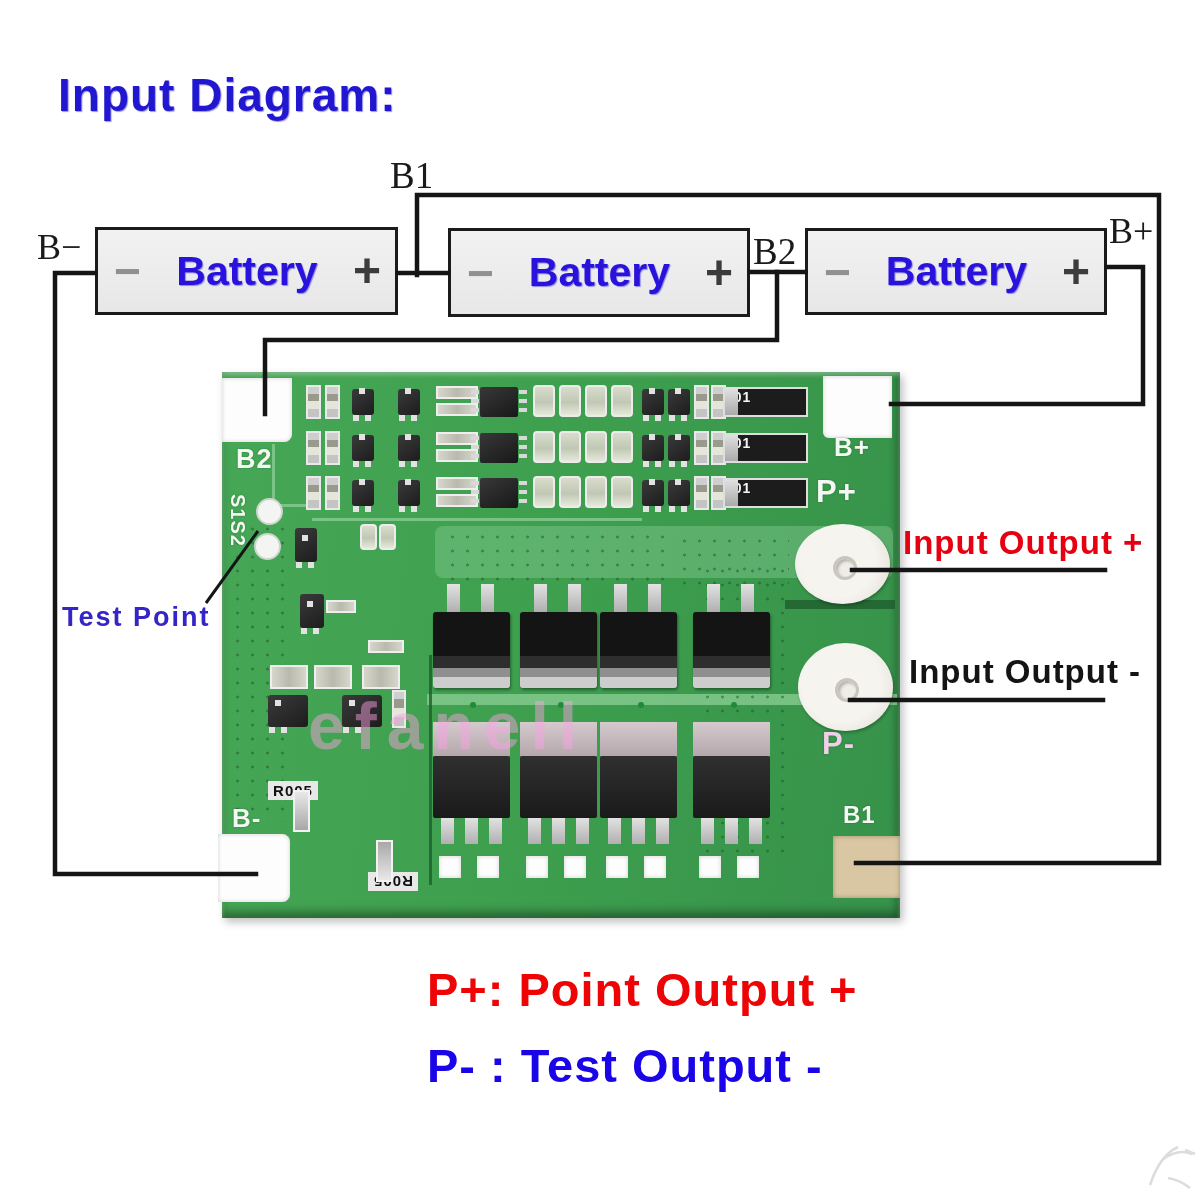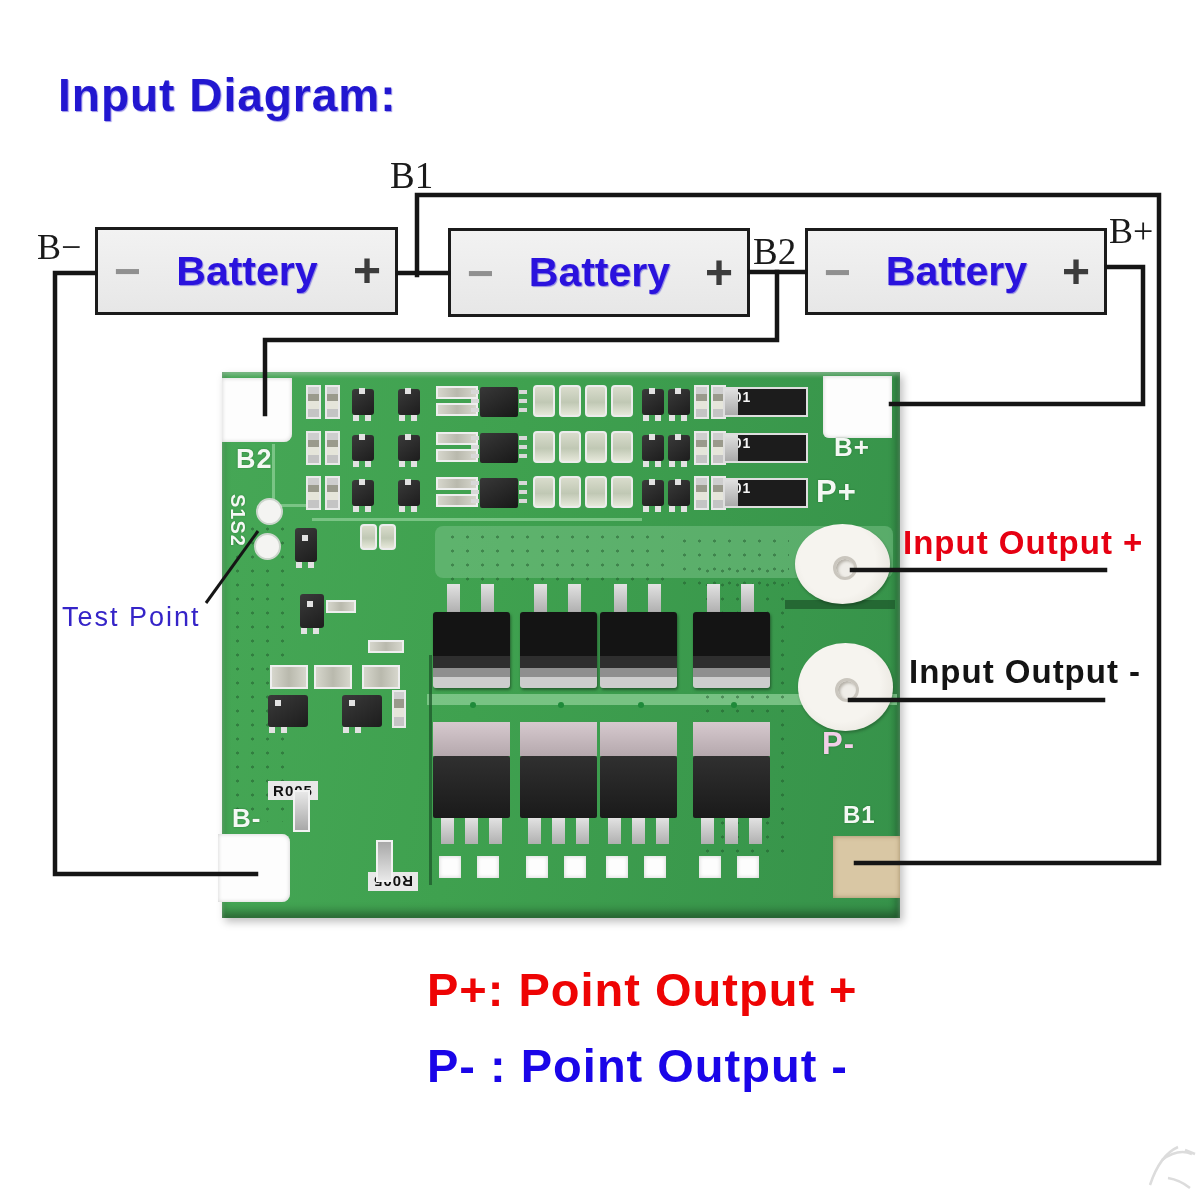--- a/index.html
+++ b/index.html
@@ -16,21 +16,21 @@
   
   .battery{display:flex;align-items:center;justify-content:space-between;
            background:linear-gradient(180deg,#f2f2f2,#e7e7e7);border:3px solid #1b1b1b;
            box-sizing:border-box;}
   .bat-minus{font-size:46px;font-weight:bold;color:#909090;margin-left:16px;line-height:1;}
   .bat-label{font-size:41px;font-weight:bold;color:var(--c-batblue);text-shadow:1px 1px 1px #8d86e0;}
   .bat-plus{font-size:48px;font-weight:bold;color:#3c3c3c;margin-right:14px;line-height:1;}
   
   .wlabel{font-family:"Liberation Serif",serif;font-size:37px;color:#1a1a1a;line-height:1;}
   
-  #test-point{font-size:27px;font-weight:normal;color:var(--c-ann);letter-spacing:2px;}
+  #test-point{font-size:27px;font-weight:bold;color:var(--c-ann);letter-spacing:2px;}
   #io-plus{font-size:33px;font-weight:bold;color:var(--c-red);letter-spacing:1px;}
   #io-minus{font-size:33px;font-weight:bold;color:#141414;letter-spacing:1px;}
   .legend{font-size:47px;font-weight:bold;letter-spacing:1px;}
   #legend1{color:var(--c-lred);}
   #legend2{color:var(--c-lblue);}
   
   #pcb{left:222px;top:372px;width:678px;height:546px;
        background:linear-gradient(100deg,#46a756 0%,#3fa14f 40%,#36924a 100%);
        box-shadow:inset 0 3px 4px rgba(255,255,255,.35), inset 0 -7px 9px rgba(0,0,0,.30),
                   inset -5px 0 7px rgba(0,0,0,.18), 3px 4px 8px rgba(0,0,0,.25);}
@@ -148,20 +148,21 @@
     <div class="sot" style="left:78px;top:222px;width:24px;height:34px;"></div>
     <div class="hbar" style="left:104px;top:228px;width:30px;"></div>
     <div class="hbar" style="left:146px;top:268px;width:36px;"></div>
     <div class="hbar" style="left:48px;top:293px;width:38px;height:24px;"></div>
     <div class="hbar" style="left:92px;top:293px;width:38px;height:24px;"></div>
     <div class="hbar" style="left:140px;top:293px;width:38px;height:24px;"></div>
     <div class="sot" style="left:46px;top:323px;width:40px;height:32px;"></div>
     <div class="sot" style="left:120px;top:323px;width:40px;height:32px;"></div>
     <div class="vres" style="left:170px;top:318px;width:14px;height:38px;"></div>
 
+    <div class="wm" style="left:86px;top:316px;">efanell</div>
   <div class="vres" style="left: 84px; top: 13px;"></div>
       <div class="vres" style="left: 103px; top: 13px;"></div>
       <div class="sot" style="left: 130px; top: 17px;"></div>
       <div class="sot" style="left: 176px; top: 17px;"></div>
       <div class="hbar" style="left: 214px; top: 14px;"></div>
       <div class="hbar" style="left: 214px; top: 31px;"></div>
       <div class="soic" style="left: 258px; top: 15px;"></div>
       <div class="cap" style="left: 311px; top: 13px;"></div>
       <div class="cap" style="left: 337px; top: 13px;"></div>
       <div class="cap" style="left: 363px; top: 13px;"></div>
@@ -293,15 +294,15 @@
       <path d="M1168,1178 q12,2 22,10"></path>
       <path d="M1185,1150 l10,4"></path>
     </g>
   </svg>
 
   <div class="abs" id="test-point" style="left:62px;top:602px;z-index:31;">Test Point</div>
   <div class="abs" id="io-plus" style="left:903px;top:524px;z-index:31;">Input Output +</div>
   <div class="abs" id="io-minus" style="left:909px;top:653px;z-index:31;">Input Output -</div>
 
   <div class="abs legend" id="legend1" style="left:427px;top:962px;">P+: Point Output +</div>
-  <div class="abs legend" id="legend2" style="left:427px;top:1038px;">P- : Point Output -</div>
+  <div class="abs legend" id="legend2" style="left:427px;top:1038px;">P- : Test Output -</div>
 
 </div>
 
 </body></html>

